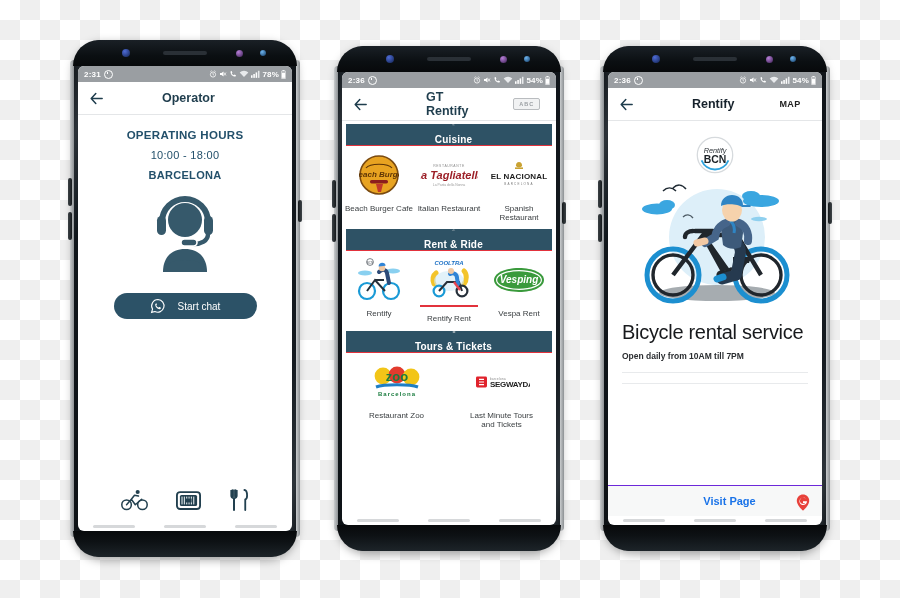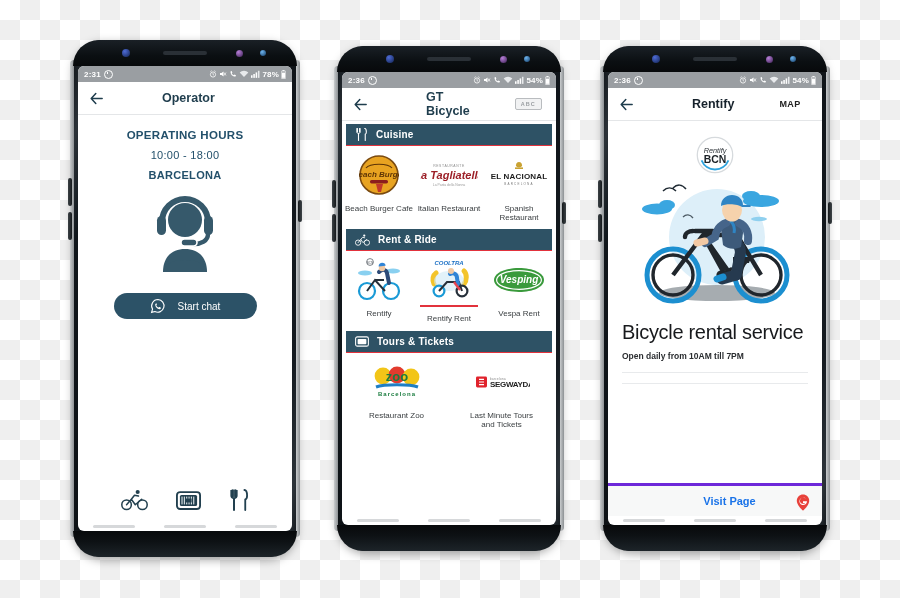--- a/index.html
+++ b/index.html
@@ -112,20 +112,21 @@
   .bottom-icons{
     position:absolute;left:0;right:0;bottom:20px;display:flex;justify-content:center;gap:28px;
     align-items:center;
   }
 
   
   .sec-head{
     margin:3px 4px 0;height:21px;display:flex;align-items:center;gap:8px;padding-left:9px;
     background:#2e5265;color:#fff;font-size:10px;font-weight:bold;
     border-bottom:1.6px solid #e2323c;
+    flex-direction:column;
   }
   .sec-head .lbl{letter-spacing:.2px;}
   .tiles{display:flex;padding:7px 2px 4px;background:#fff;}
   .tile{flex:1;display:flex;flex-direction:column;align-items:center;cursor:pointer;}
   .tile .logo{height:44px;display:flex;align-items:center;justify-content:center;}
   .tile .cap{
     font-size:8px;color:#3c4043;text-align:center;line-height:1.15;margin-top:7px;
     max-width:70px;
   }
   .tile.selected .logo{border-bottom:2px solid #e2323c;padding-bottom:3px;}
@@ -135,21 +136,21 @@
   .p3-hero{display:flex;justify-content:center;margin-top:4px;}
   .p3-title{
     font-size:20px;color:#17191c;line-height:1.12;padding:14px 14px 0;font-weight:normal;
     letter-spacing:-.3px;
   }
   .p3-sub{font-size:8.5px;color:#2a2d30;padding:8px 14px 0;font-weight:bold;}
   .p3-rule{margin:11px 14px 0;height:1px;background:#e8eaec;}
   .p3-rule.two{margin-top:10px;}
   .p3-foot{
     position:absolute;left:0;right:0;bottom:9px;height:30px;background:#f7f8f8;
-    border-top:3px solid #6d28d9;display:flex;align-items:center;justify-content:center;
+    border-top:1px solid #6d28d9;display:flex;align-items:center;justify-content:center;
     position:absolute;
     padding-left:29px;
   }
   .p3-foot .visit{color:#1a73e8;font-size:11px;font-weight:bold;cursor:pointer;}
   .p3-foot .pin{position:absolute;right:12px;top:8px;}
   .logo-cap{font-family:"Liberation Sans",sans-serif;}
 </style>
 </head>
 <body>
 
@@ -330,21 +331,21 @@
               <rect x="0.5" y="1.4" width="7" height="12" rx="1" fill="none" stroke="#fff" stroke-width="1"></rect>
               <rect x="1.6" y="4" width="4.8" height="8.4" fill="#fff"></rect>
             </svg>
         </span>
       </div>
 
       <div class="appbar">
         <svg class="back" viewBox="0 0 24 24">
           <path d="M20 12H5M11 5l-6.5 7L11 19" fill="none" stroke="#1f3d4d" stroke-width="2.1" stroke-linecap="round" stroke-linejoin="round"></path>
         </svg>
-        <span class="title">GT Bicycle</span>
+        <span class="title">GT Rentify</span>
         <span class="abc-badge">ABC</span>
         <span class="nav-circle">
           <svg width="10" height="10" viewBox="0 0 14 14">
               <path d="M12.2 2 2 6.3l4 1.4 1.4 4z" fill="#1a73e8"></path>
             </svg>
         </span>
       </div>
 
       <div class="sec-head">
         <svg width="13" height="13" viewBox="0 0 24 26">

